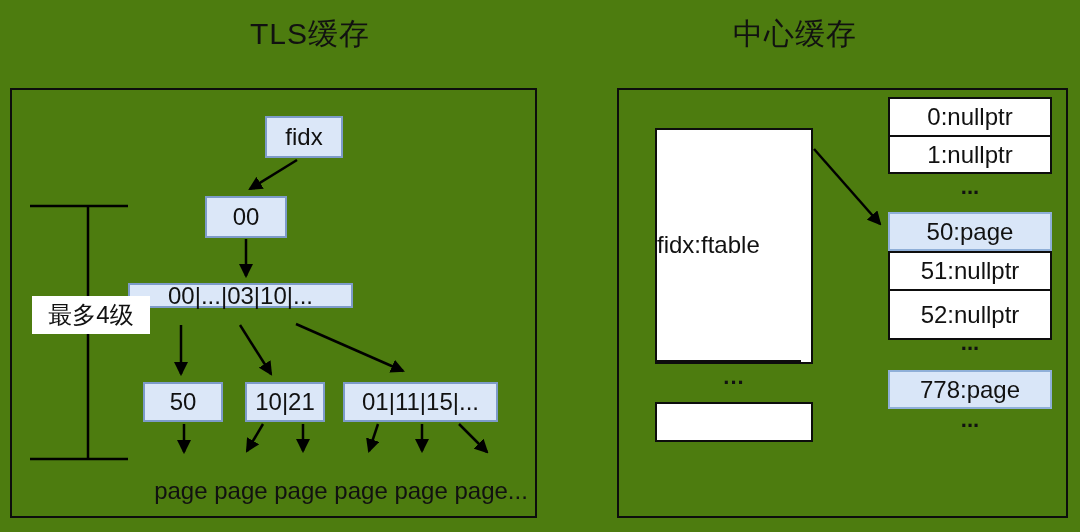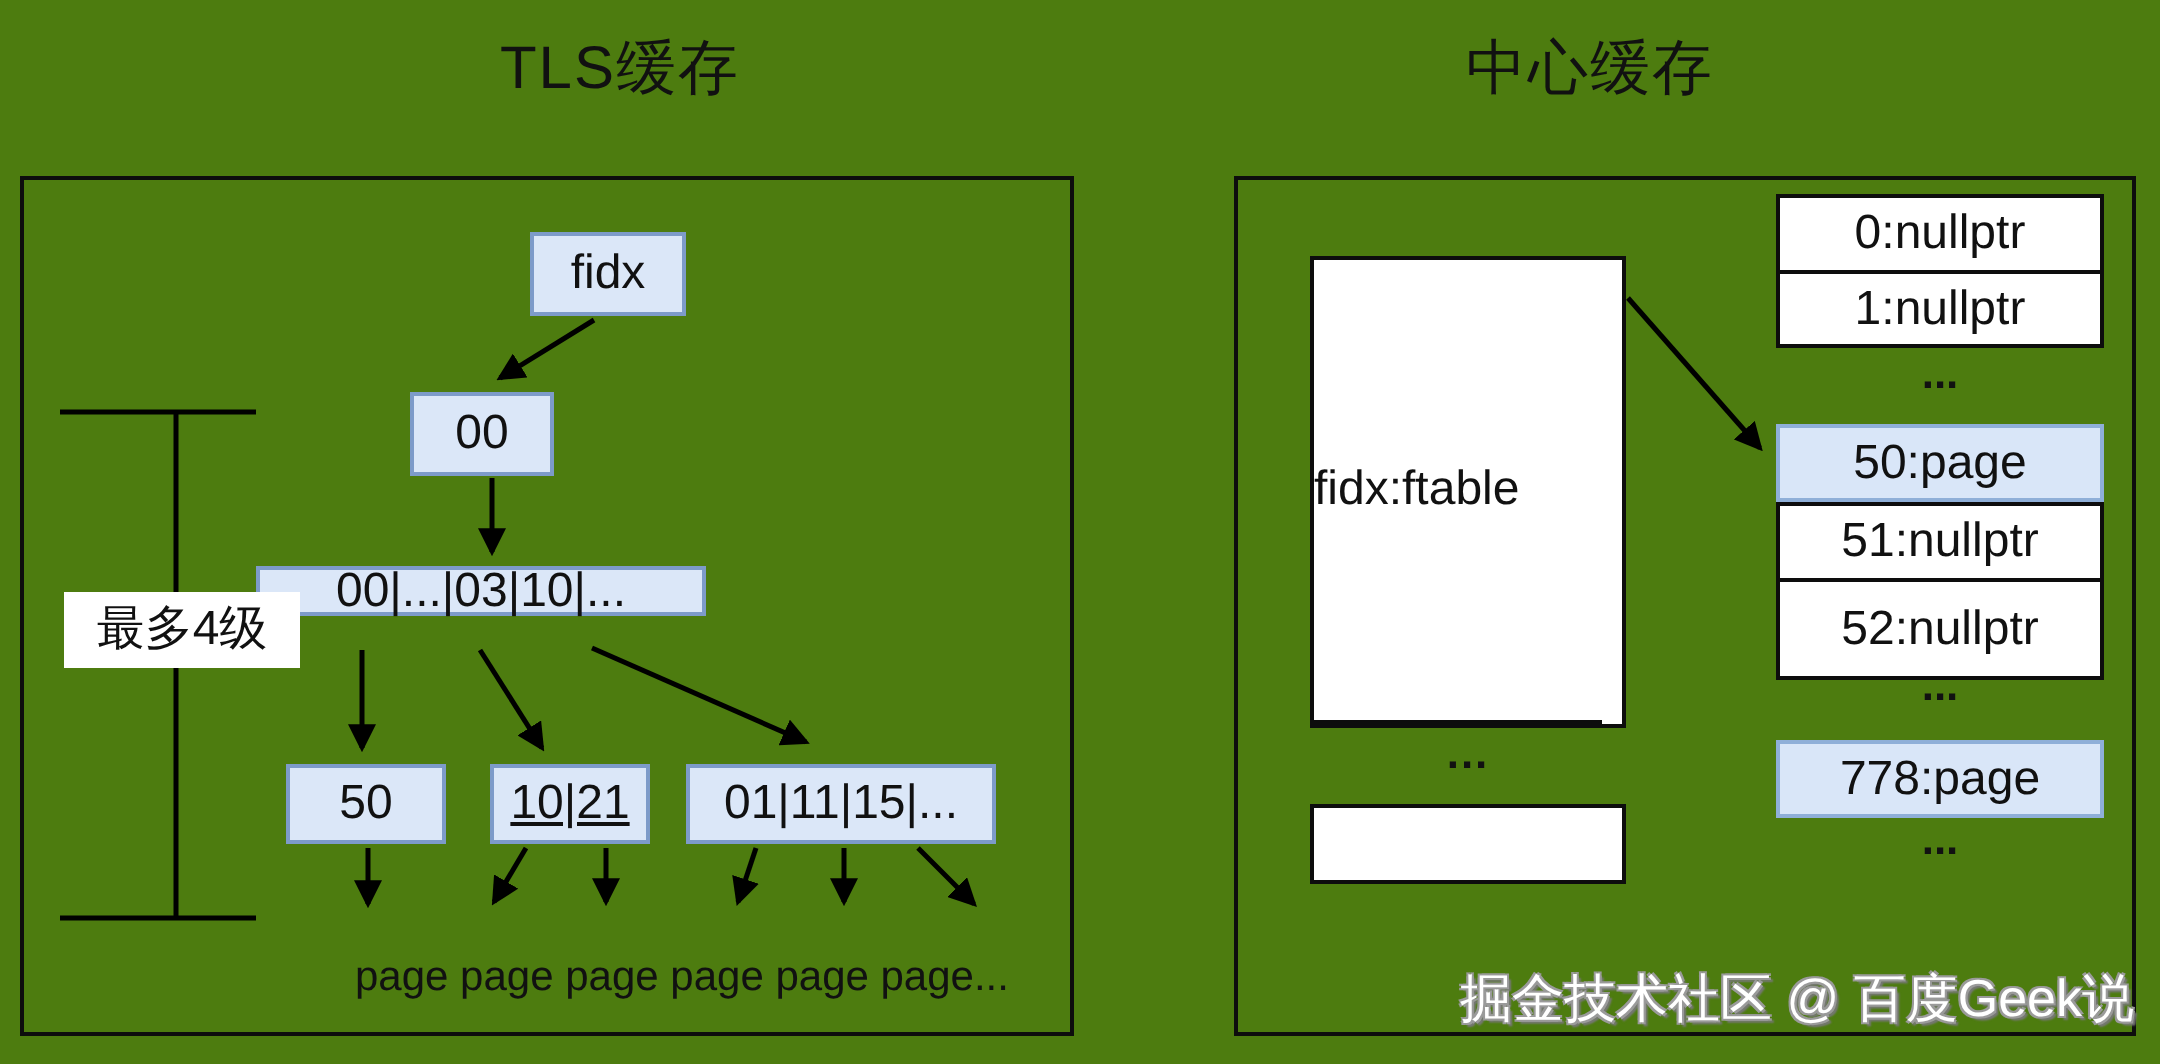--- a/index.html
+++ b/index.html
@@ -23,21 +23,21 @@
     display:flex; align-items:center; justify-content:center;
     font-size:24px; white-space:nowrap;
   }
   .bracket-label {
     position:absolute; left:32px; top:296px; width:118px; height:38px;
     background:#ffffff; font-size:24px; font-weight:500; line-height:38px;
     text-align:center; white-space:nowrap; z-index:3;
   }
   .pages-row {
     position:absolute; left:148px; top:477px; width:386px; height:28px;
-    font-size:21px; text-align:center; white-space:nowrap;
+    font-size:24px; text-align:center; white-space:nowrap;
   }
   
   .ftable {
     position:absolute; left:655px; top:128px; width:158px; height:236px;
     border:2px solid #0d0d0d; box-sizing:border-box;
     display:flex; flex-direction:row; background:#fff;text-align:right;
   }
   .ftable-row {
     flex:1; border-bottom:2px solid #0d0d0d;
     display:flex; align-items:center; justify-content:center; font-size:24px;
@@ -103,24 +103,24 @@
       <line x1="303" y1="424" x2="303" y2="451" marker-end="url(#ah)"></line>
       <line x1="378" y1="424" x2="369" y2="451" marker-end="url(#ah)"></line>
       <line x1="422" y1="424" x2="422" y2="451" marker-end="url(#ah)"></line>
       <line x1="459" y1="424" x2="487" y2="452" marker-end="url(#ah)"></line>
 
       <line x1="814" y1="149" x2="880" y2="224" marker-end="url(#ah)"></line>
     </g>
   </svg>
 
   <div class="node" style="left:265px;top:116px;width:78px;height:42px;">fidx</div>
-  <div class="node" style="left:205px;top:196px;width:72px;height:42px;">00</div>
+  <div class="node" style="left:205px;top:196px;width:82px;height:42px;">00</div>
   <div class="node" style="left:128px;top:283px;width:225px;height:25px;">00|...|03|10|...</div>
   <div class="node" style="left:143px;top:382px;width:80px;height:40px;">50</div>
-  <div class="node" style="left:245px;top:382px;width:80px;height:40px;text-decoration:underline;">10|21</div>
+  <div class="node" style="left:245px;top:382px;width:80px;height:40px;">10|21</div>
   <div class="node" style="left:343px;top:382px;width:155px;height:40px;">01|11|15|...</div>
 
   <div class="bracket-label">最多4级</div>
 
   <div class="pages-row">page page page page page page...</div>
 
   <div class="ftable">
     <div class="ftable-row">fidx:ftable</div>
   <div class="ftable-row"></div>
       <div class="ftable-row"></div>
@@ -136,14 +136,13 @@
       <div class="span-cell" style="top: 135px; height: 39px;">1:nullptr</div>
       <div class="span-ellipsis" style="top: 174px;">...</div>
       <div class="span-cell hl" style="top: 212px; height: 39px;">50:page</div>
       <div class="span-cell" style="top: 251px; height: 40px;">51:nullptr</div>
       <div class="span-cell" style="top: 289px; height: 51px;">52:nullptr</div>
       <div class="span-ellipsis" style="top: 330px;">...</div>
       <div class="span-cell hl" style="top: 370px; height: 39px;">778:page</div>
       <div class="span-ellipsis" style="top: 407px;">...</div>
     </div>
 
-  <div class="watermark">掘金技术社区 @ 百度Geek说</div>
 </div>
 
 </body></html>

